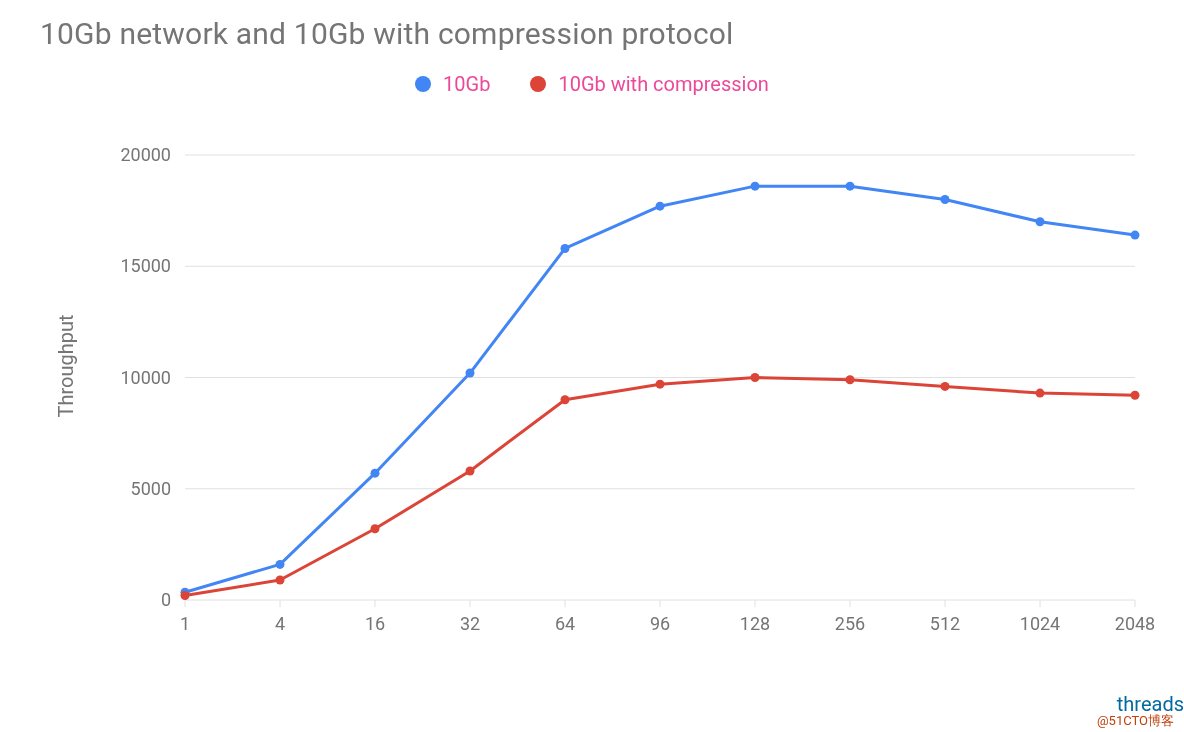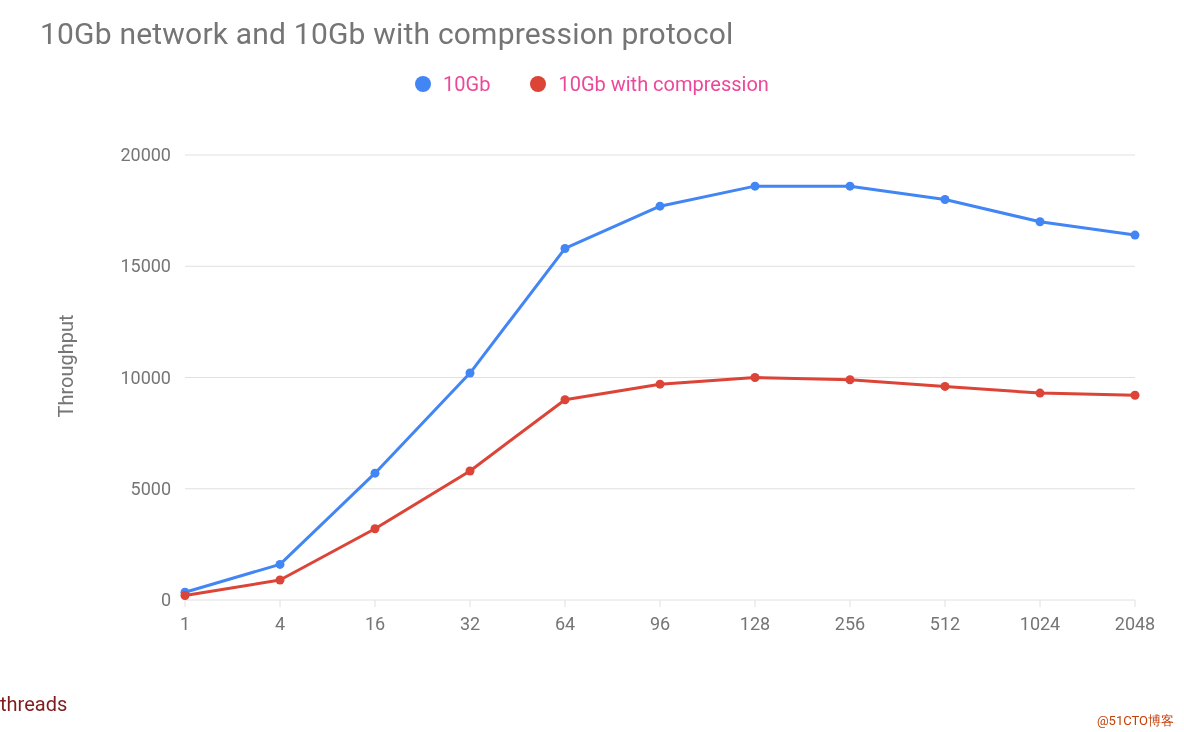--- a/index.html
+++ b/index.html
@@ -61,23 +61,23 @@
     transform: translateY(-50%) rotate(-90deg);
     transform-origin: center;
     font-size: 20px;
     color: #757575;
   }
   .xlabel {
     position: absolute;
     left: 0;
     width: 100%;
     bottom: 16px;
-    text-align: left;
+    text-align: right;
     font-size: 20px;
-    color: #7f1d1d;
+    color: #0369a1;
   }
   .watermark {
     position: absolute;
     right: 10px;
     bottom: 2px;
     font-size: 13px;
     color: #c2410c;
   }
   svg text {
     font-family: "Roboto", "Helvetica Neue", Arial, sans-serif;

